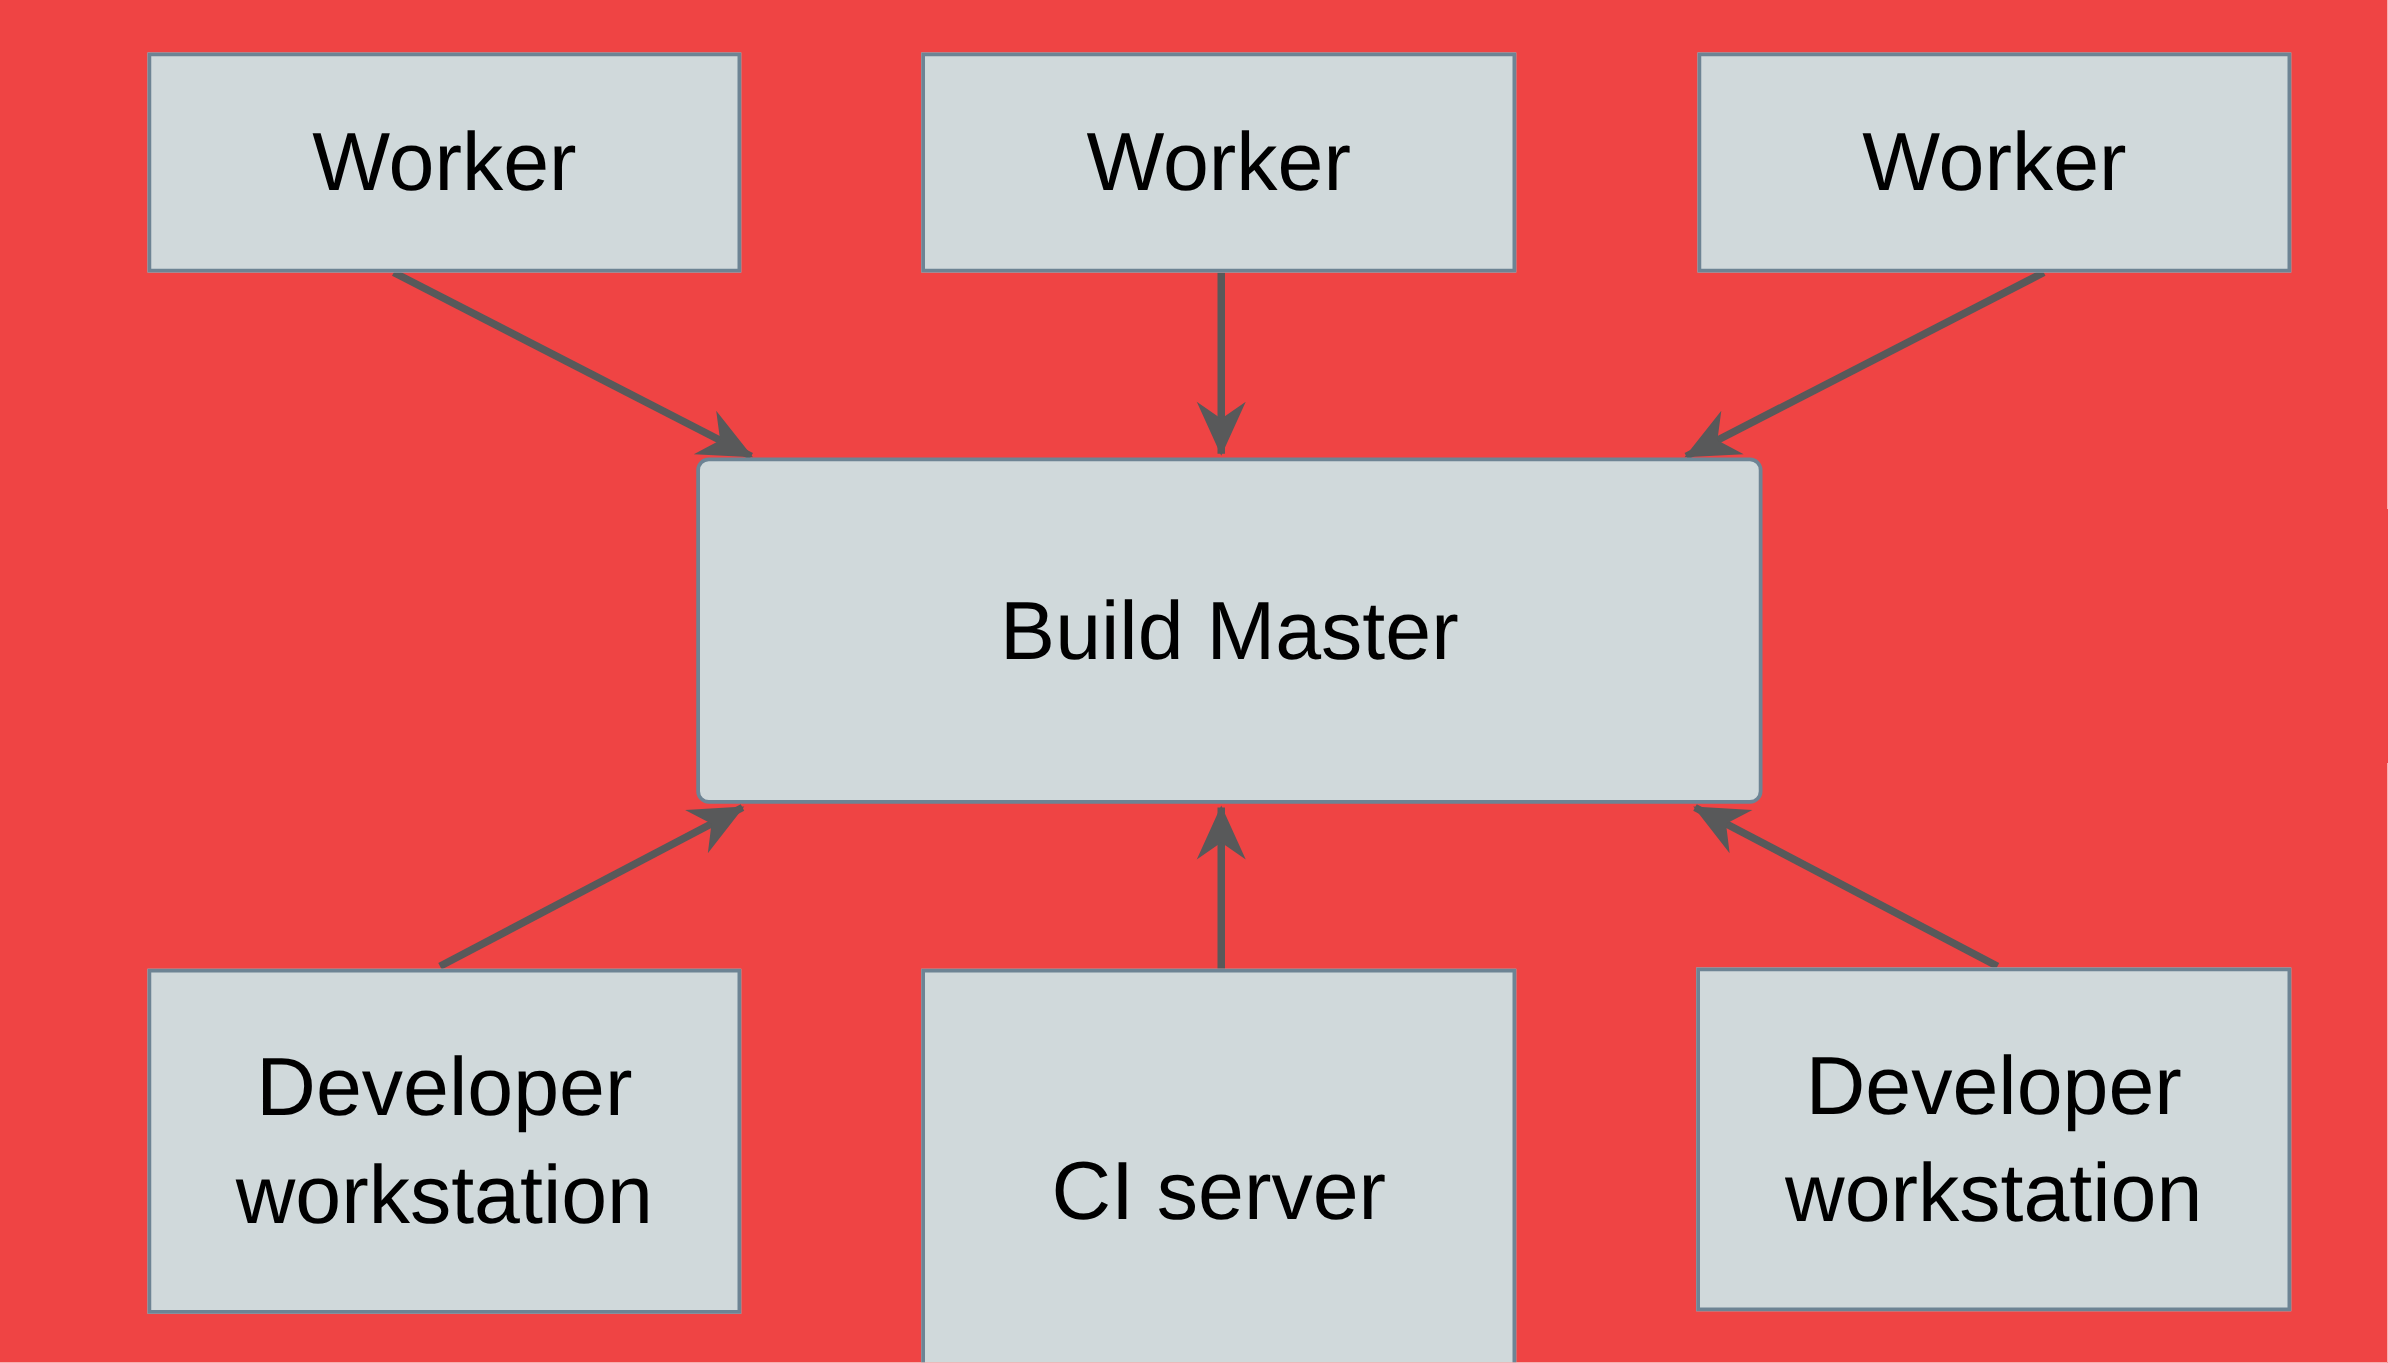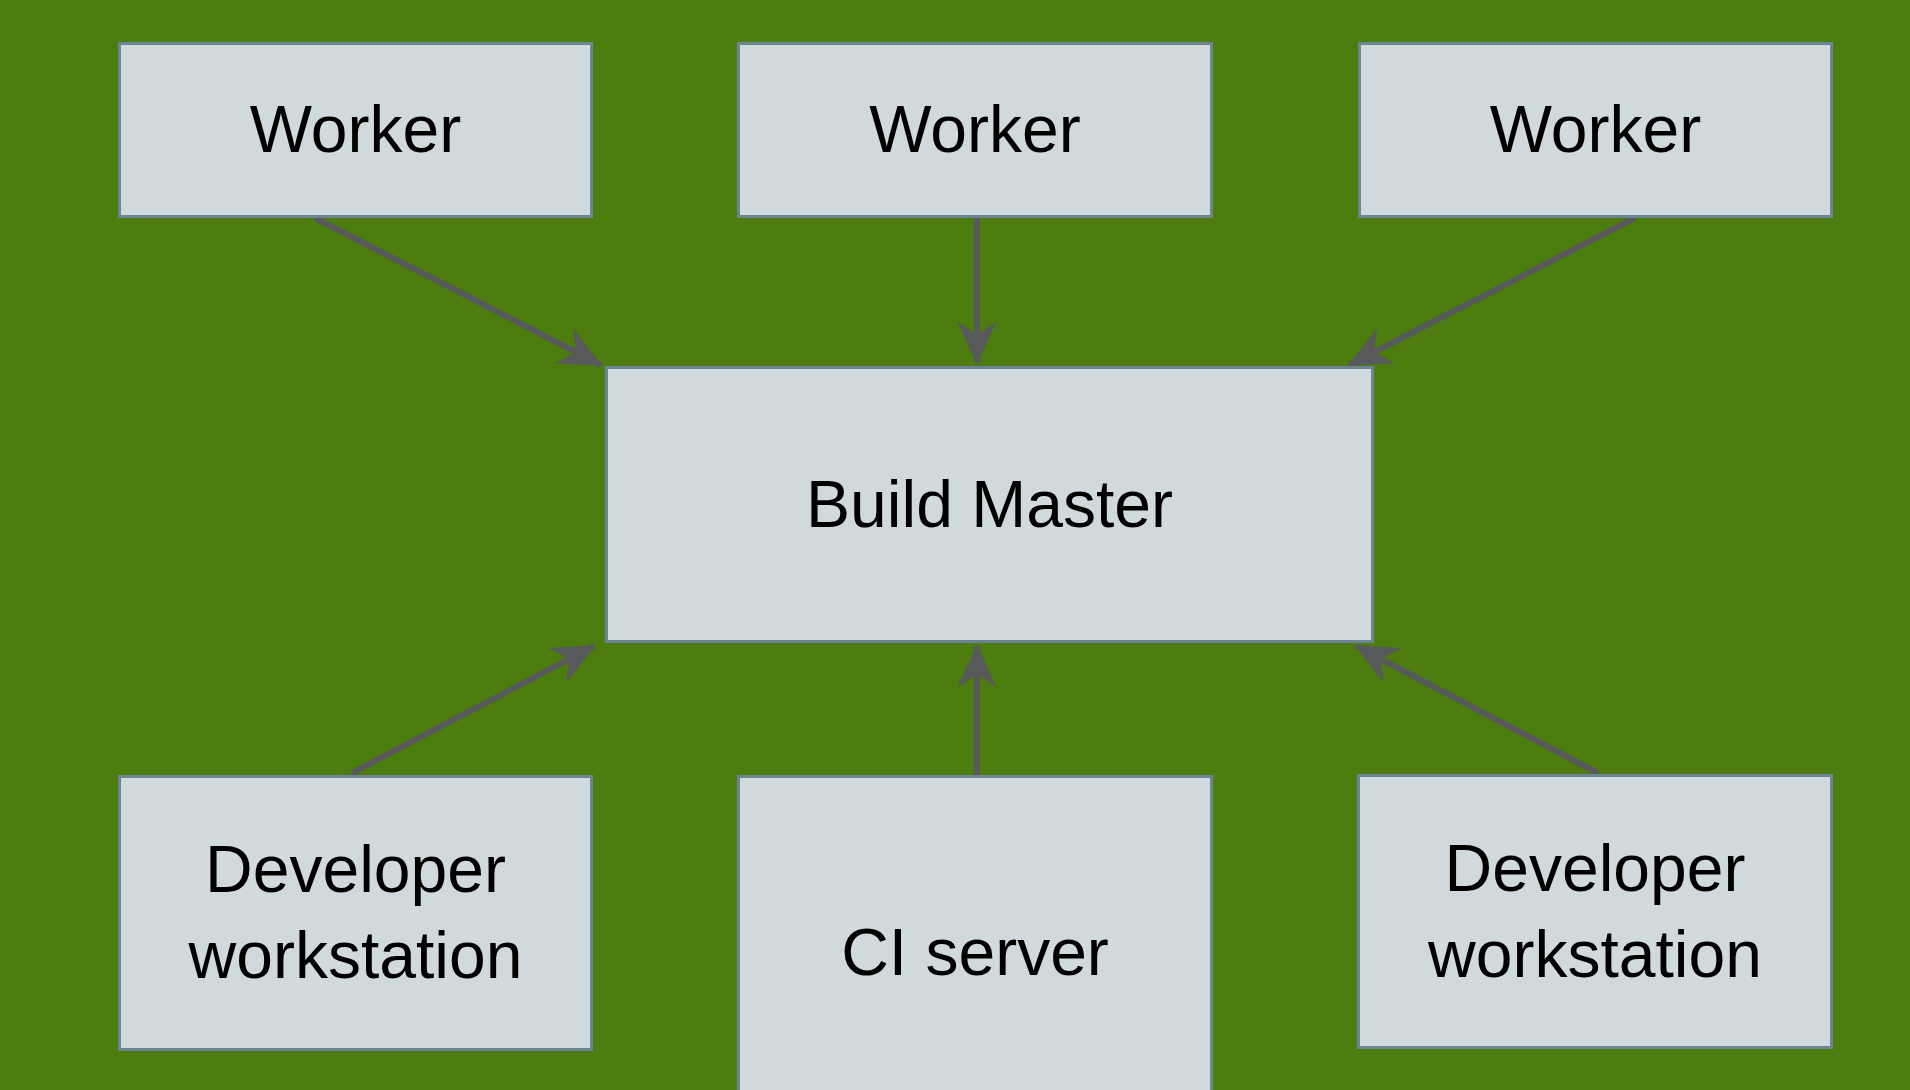--- a/index.html
+++ b/index.html
@@ -4,21 +4,21 @@
 <style>
   html, body {
     margin: 0;
     padding: 0;
     background: #ffffff;
   }
   .canvas {
     position: relative;
     width: 1910px;
     height: 1090px;
-    background: #4d7c0f;
+    background: #ef4444;
     font-family: "Liberation Sans", sans-serif;
     overflow: hidden;
   }
   .arrows {
     position: absolute;
     left: 0;
     top: 0;
     width: 1910px;
     height: 1090px;
     pointer-events: none;
@@ -33,21 +33,21 @@
     background: #d0d9db;
     border: 3px solid #6d8494;
     color: #000000;
     font-size: 66px;
     line-height: 1.3;
     padding: 0 20px;
   }
   .worker-left   { left: 118px;  top: 42px;  width: 475px; height: 176px; }
   .worker-center { left: 737px;  top: 42px;  width: 476px; height: 176px; }
   .worker-right  { left: 1358px; top: 42px;  width: 475px; height: 176px; }
-  .build-master  { left: 605px;  top: 366px; width: 769px; height: 277px; }
+  .build-master  { left: 557px;  top: 366px; width: 853px; height: 277px; border-radius: 10px; }
   .dev-left      { left: 118px;  top: 775px; width: 475px; height: 276px; }
   .ci-server     { left: 737px;  top: 775px; width: 476px; height: 355px; }
   .dev-right     { left: 1357px; top: 774px; width: 476px; height: 275px; }
 </style>
 </head>
 <body>
 
 <div class="canvas">
 
   <svg class="arrows" viewBox="0 0 1910 1090" xmlns="http://www.w3.org/2000/svg">

